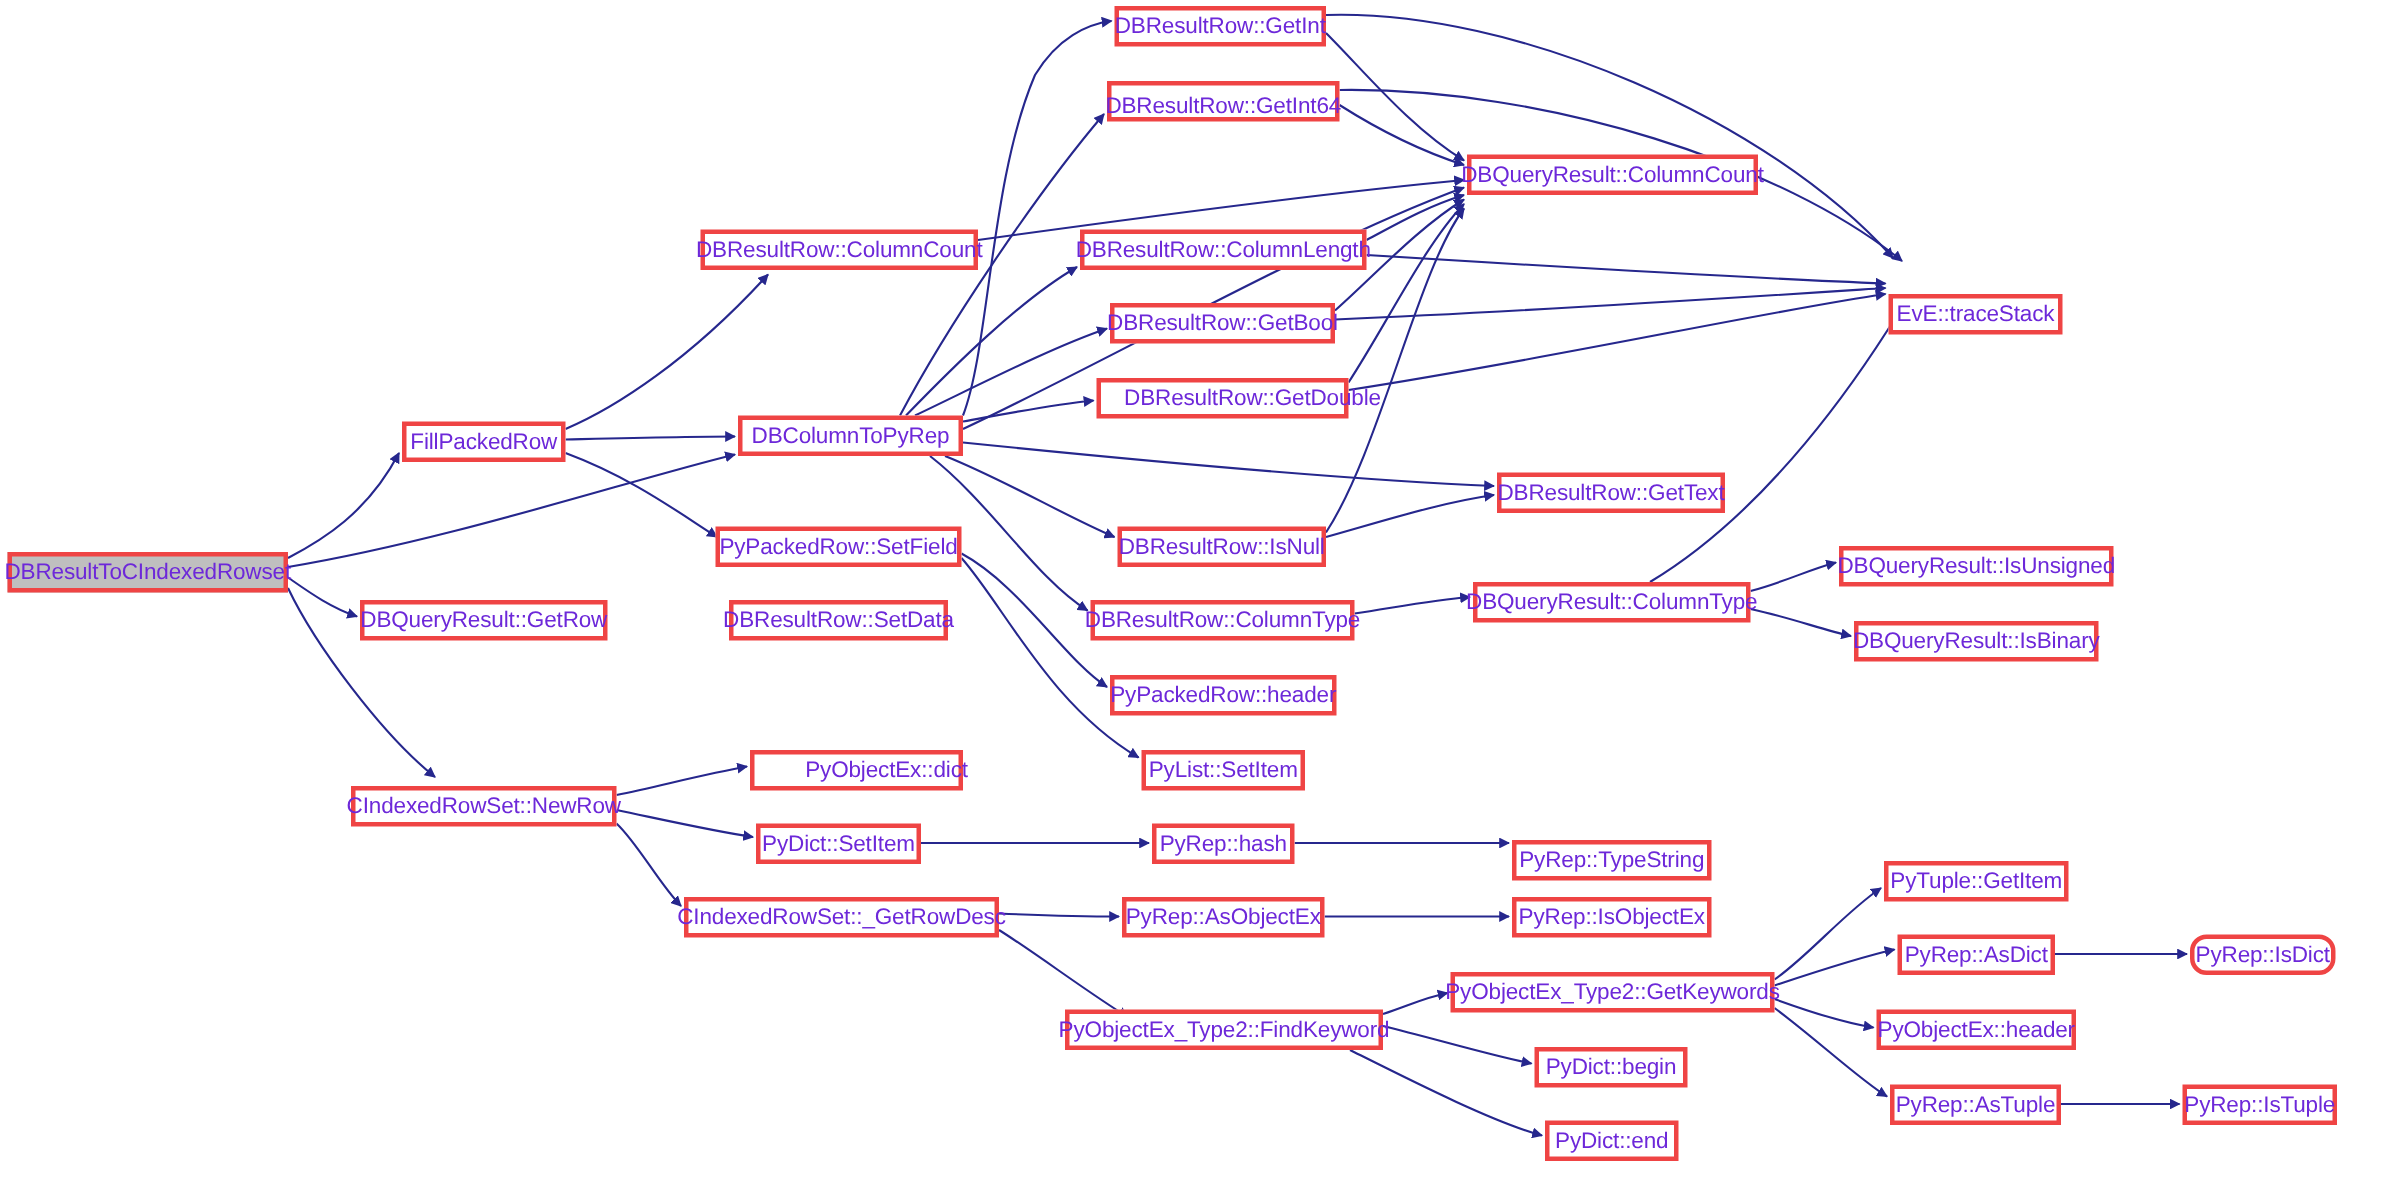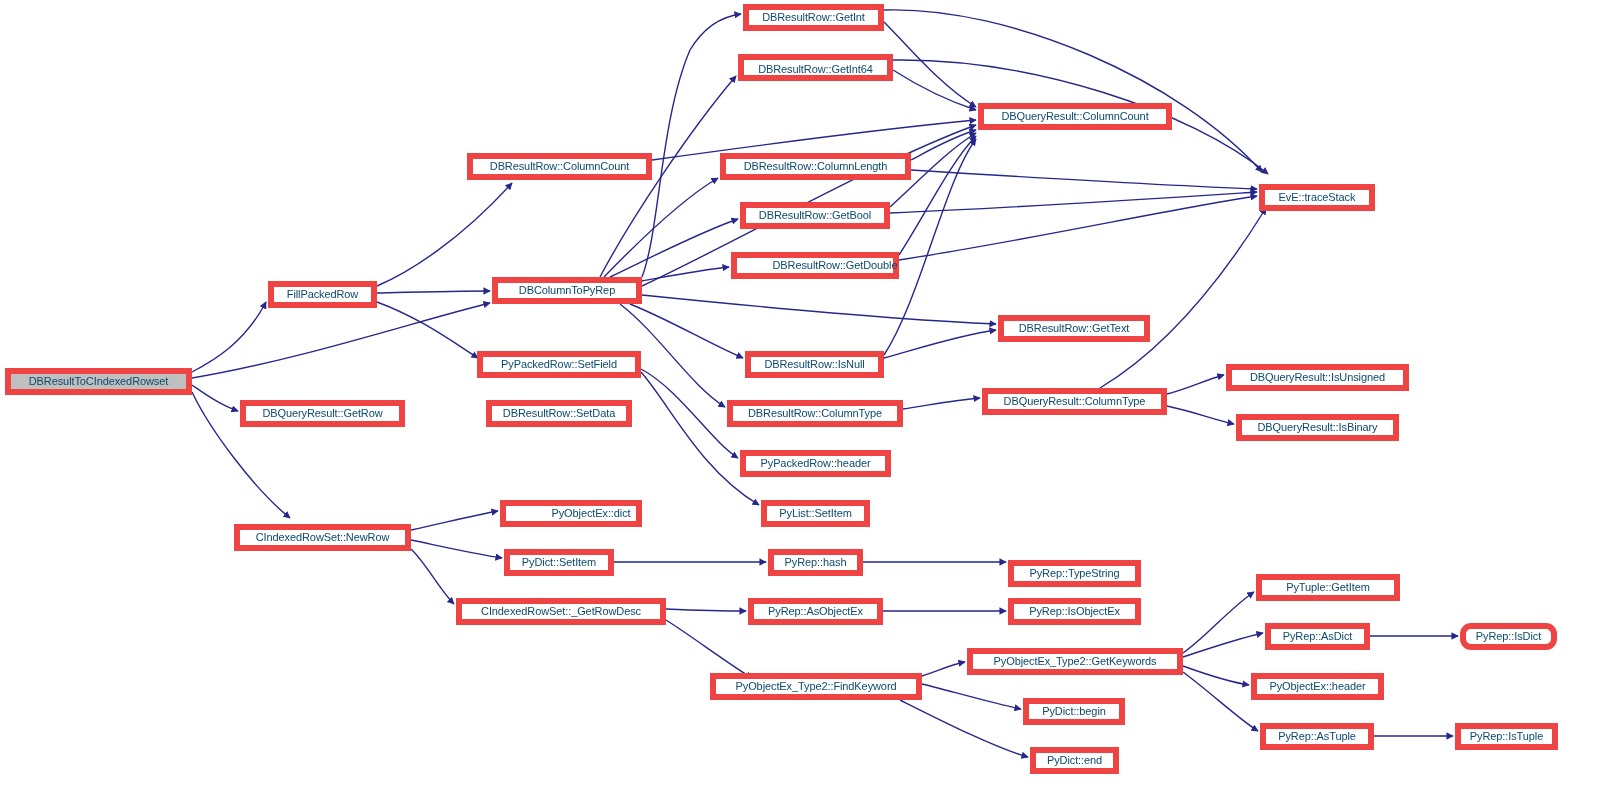--- a/index.html
+++ b/index.html
@@ -19,24 +19,24 @@
     position: absolute;
     left: 0;
     top: 0;
     width: 1605px;
     height: 797px;
     pointer-events: none;
   }
   .node {
     position: absolute;
     box-sizing: border-box;
-    border: 6px solid #ef4444;
+    border: 3px solid #ef4444;
     background: #ffffff;
-    color: #0c4a6e;
-    font-size: 11px;
+    color: #6d28d9;
+    font-size: 15px;
     line-height: 1;
     display: flex;
     align-items: center;
     justify-content: center;
     white-space: nowrap;
     letter-spacing: -0.1px;
     z-index: 5;
   }
   .node.root {
     background: #bfbfbf;
@@ -197,30 +197,30 @@
       </div>
       <div class="node" style="left: 967px; top: 648px; width: 216px; height: 27px;">
         <span class="node-label">PyObjectEx_Type2::GetKeywords</span>
       </div>
       <div class="node" style="left: 1023px; top: 698px; width: 102px; height: 27px; text-align: right;">
         <span class="node-label">PyDict::begin</span>
       </div>
       <div class="node" style="left: 1030px; top: 747px; width: 89px; height: 27px;">
         <span class="node-label">PyDict::end</span>
       </div>
-      <div class="node" style="left: 1259px; top: 184px; width: 116px; height: 27px;">
+      <div class="node" style="left: 1259px; top: 196px; width: 116px; height: 27px;">
         <span class="node-label">EvE::traceStack</span>
       </div>
       <div class="node" style="left: 1226px; top: 364px; width: 183px; height: 27px;">
         <span class="node-label">DBQueryResult::IsUnsigned</span>
       </div>
       <div class="node" style="left: 1236px; top: 414px; width: 163px; height: 27px;">
         <span class="node-label">DBQueryResult::IsBinary</span>
       </div>
-      <div class="node" style="left: 1256px; top: 574px; width: 144px; height: 27px;">
+      <div class="node" style="left: 1256px; top: 574px; width: 123px; height: 27px;">
         <span class="node-label">PyTuple::GetItem</span>
       </div>
       <div class="node" style="left: 1265px; top: 623px; width: 105px; height: 27px;">
         <span class="node-label">PyRep::AsDict</span>
       </div>
       <div class="node" style="left: 1251px; top: 673px; width: 133px; height: 27px;">
         <span class="node-label">PyObjectEx::header</span>
       </div>
       <div class="node" style="left: 1260px; top: 723px; width: 114px; height: 27px;">
         <span class="node-label">PyRep::AsTuple</span>

